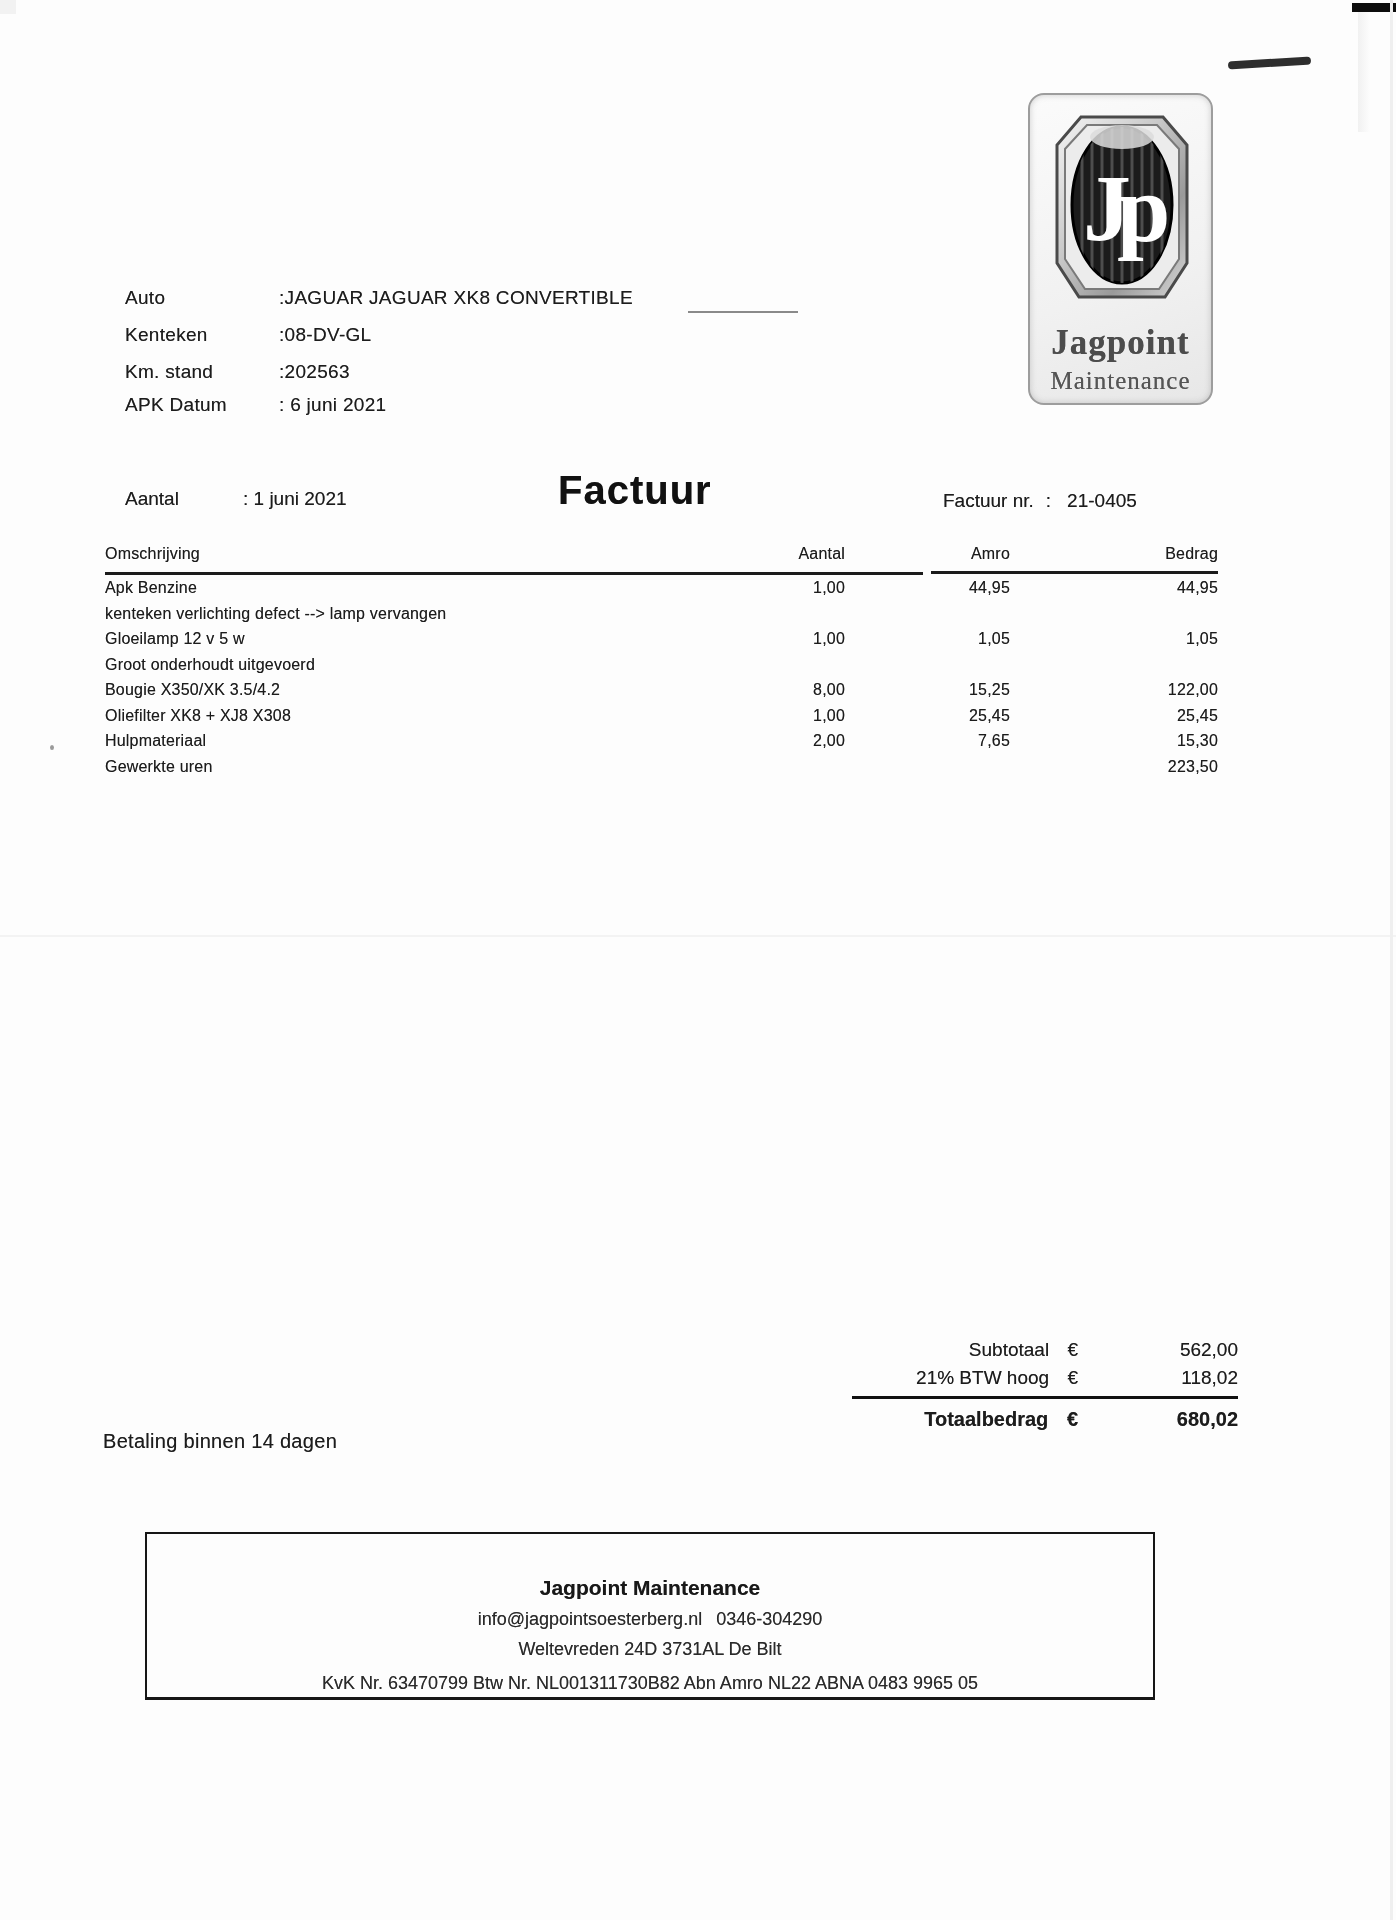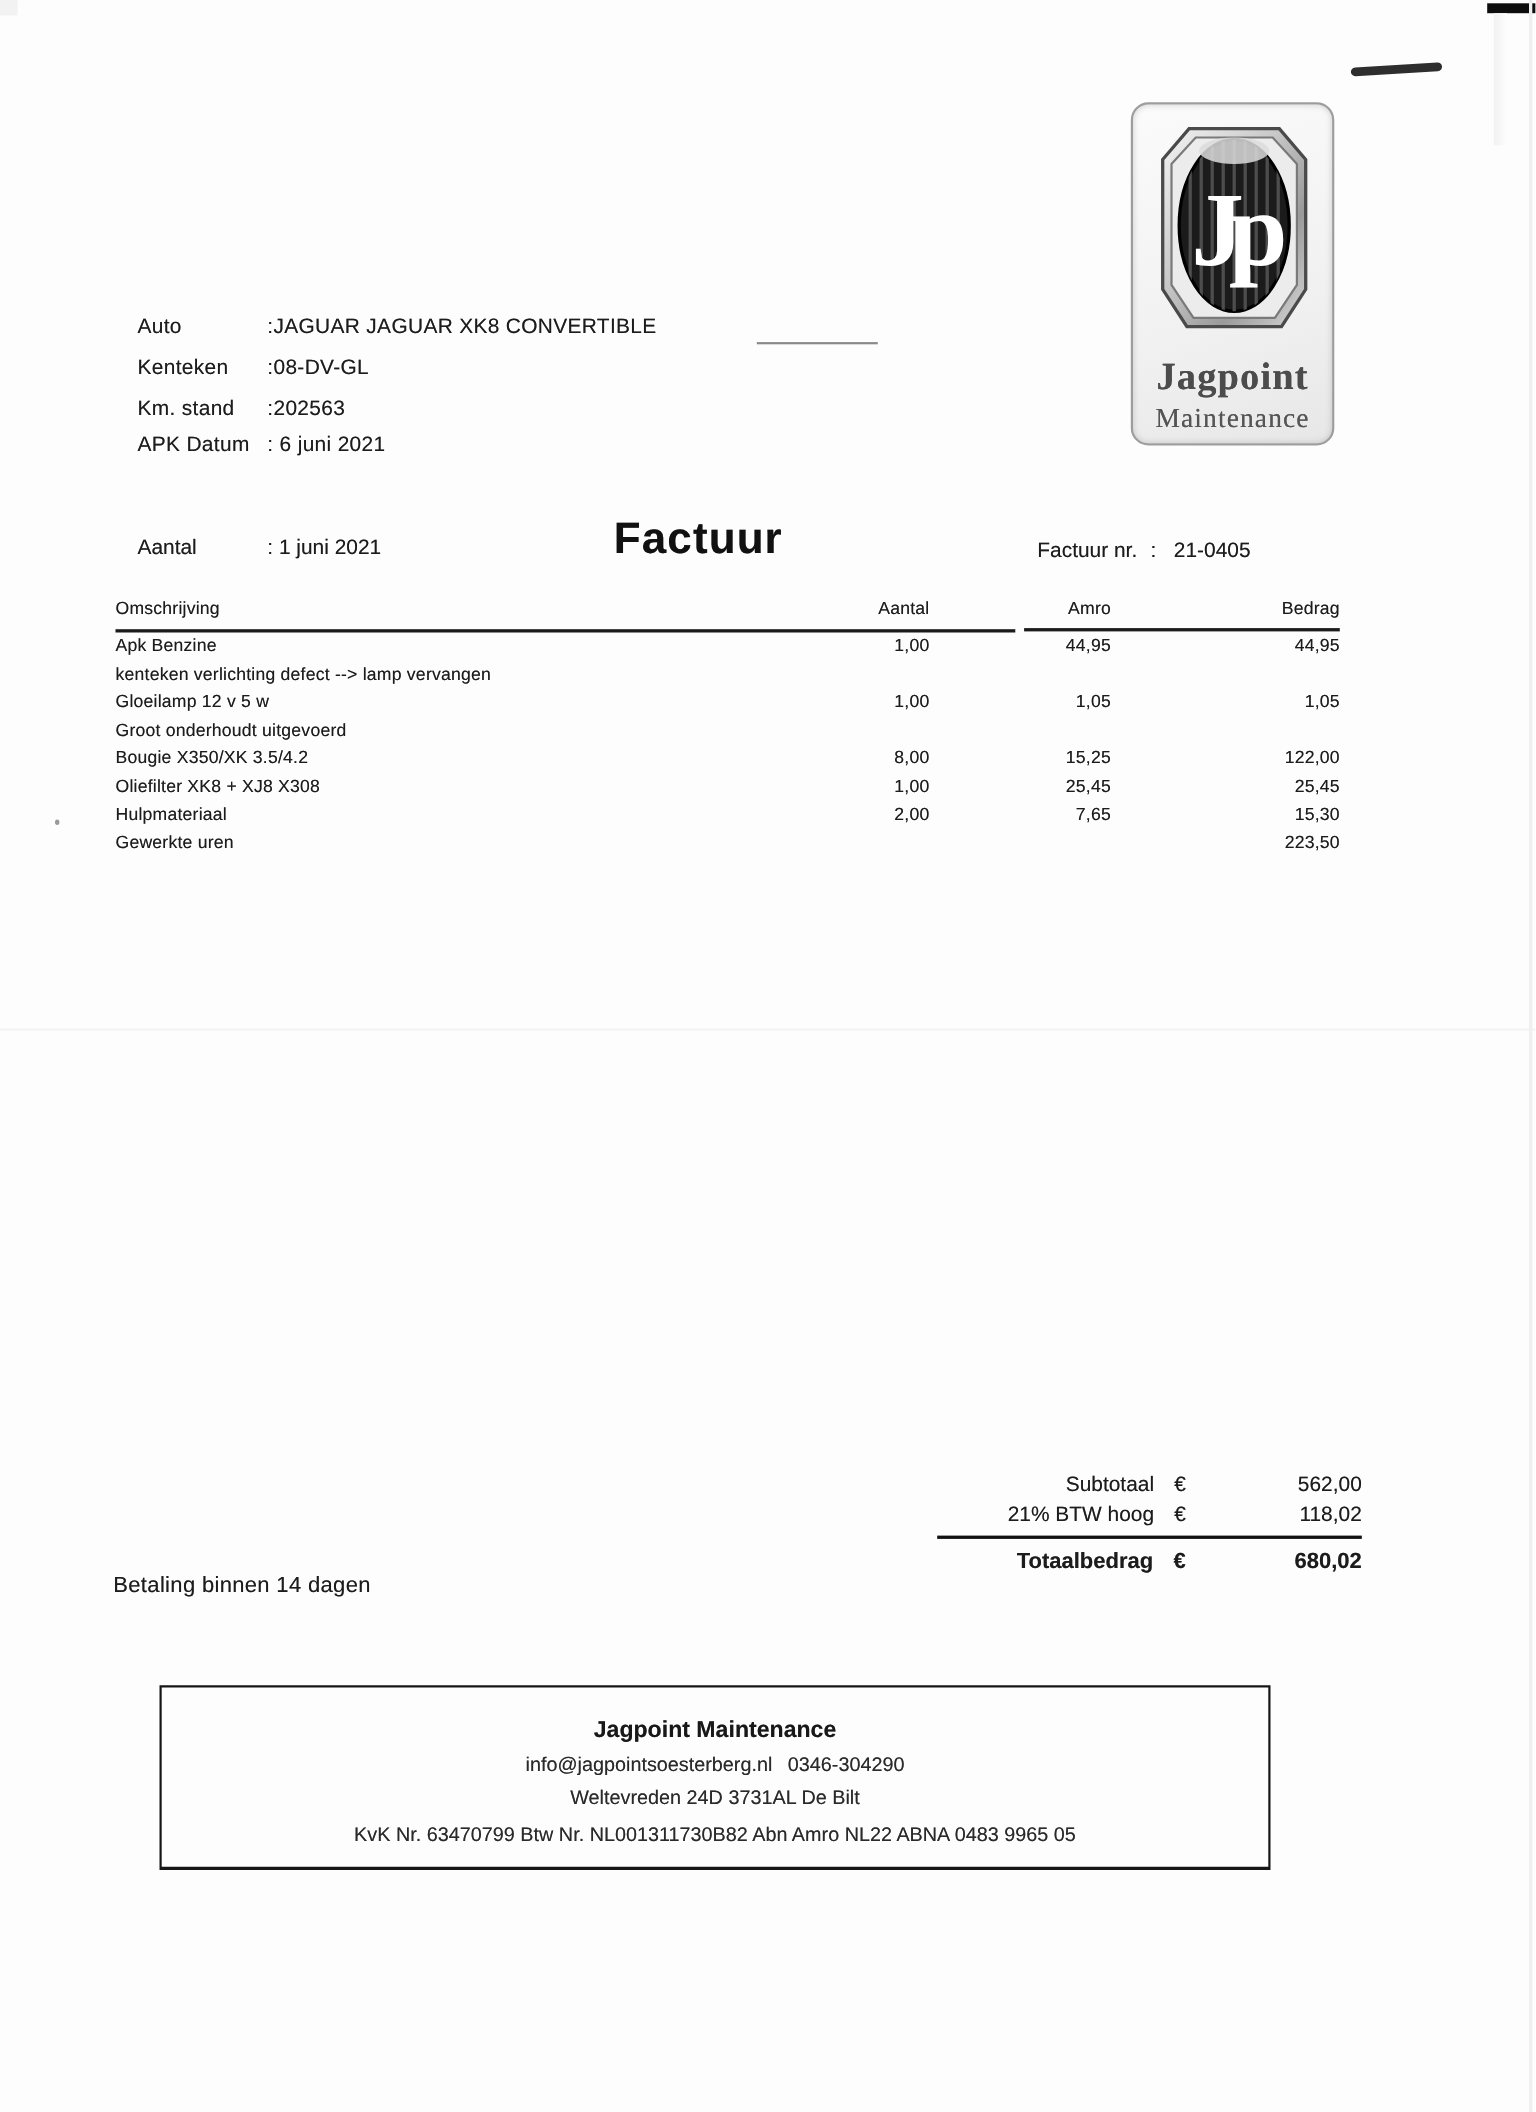--- a/index.html
+++ b/index.html
@@ -21,21 +21,21 @@
   .artifact-dash { position: absolute; left: 1228px; top: 59px; width: 83px; height: 8px;
                    background: #2e2e2e; border-radius: 5px; transform: rotate(-3.5deg); }
   .artifact-fold { position: absolute; left: 0; top: 935px; width: 100%; height: 2px; background: #f3f3f3; }
   .artifact-right-line { position: absolute; left: 1390px; top: 0; width: 3px; height: 100%; background: #efefef; }
   .artifact-dot { position: absolute; left: 50px; top: 745px; width: 4px; height: 5px; background: #9a9a9a; border-radius: 50%; }
   .artifact-underline { position: absolute; left: 688px; top: 311px; width: 110px; height: 2px; background: #8a8a8a; }
   .artifact-corner { position: absolute; left: 0; top: 0; width: 16px; height: 14px; background: #f2f2f2; }
 
   
   .vehicle { position: absolute; left: 125px; top: 286px; width: 620px; height: 140px; font-size: 19px; }
-  .vehicle .vrow { position: absolute; left: 0; display: flex; height: 24px; line-height: 24px; letter-spacing: 0.3px; }
+  .vehicle .vrow { position: absolute; left: 0; display: flex; height: 24px; line-height: 24px; letter-spacing: 0.3px; gap: 36px; }
   .vehicle .vrow .vlabel { width: 118px; flex: 0 0 118px; }
   .vrow-0 { top: 0; }
   .vrow-1 { top: 37px; }
   .vrow-2 { top: 74px; }
   .vrow-3 { top: 107px; }
 
   
   .logo-box {
     position: absolute; left: 1028px; top: 93px; width: 185px; height: 312px;
     border: 2px solid #9d9d9d; border-radius: 16px;
@@ -79,21 +79,21 @@
   .totals .t-value { flex: 0 0 160px; text-align: right; }
   .totals .t-sep { height: 2.5px; background: #111; margin: 4px 0 5px 2px; }
   .totals .t-total { font-weight: bold; font-size: 20px; height: 30px; line-height: 30px; }
 
   .payment-note { position: absolute; left: 103px; top: 1430px; font-size: 20px; letter-spacing: 0.3px; }
 
   
   .footer-box {
     position: absolute; left: 145px; top: 1532px; width: 1010px; height: 168px;
     border: 2px solid #161616; border-bottom-width: 3.5px;
-    text-align: center; padding-top: 27px;
+    text-align: center; padding-top: 42px;
   }
   .footer-company { font-size: 21px; font-weight: bold; line-height: 24px; margin-bottom: 8px; color: #181818; }
   .footer-contact { font-size: 18px; line-height: 22px; margin-bottom: 8px; color: #2a2a2a; }
   .footer-contact .gap { display: inline-block; width: 14px; }
   .footer-address { font-size: 18px; line-height: 22px; margin-bottom: 12px; color: #2a2a2a; }
   .footer-registration { font-size: 18px; line-height: 22px; color: #2a2a2a; }
 </style>
 </head>
 <body>
 

